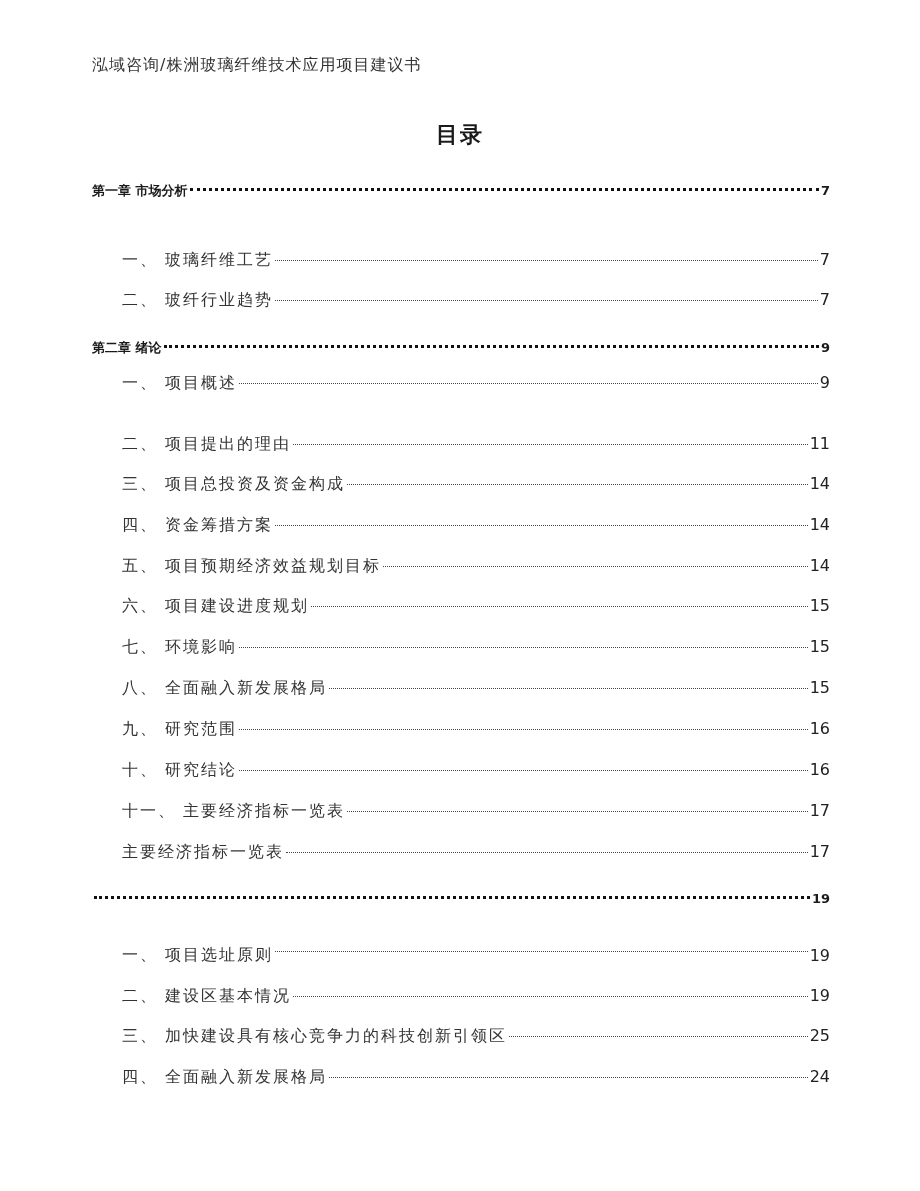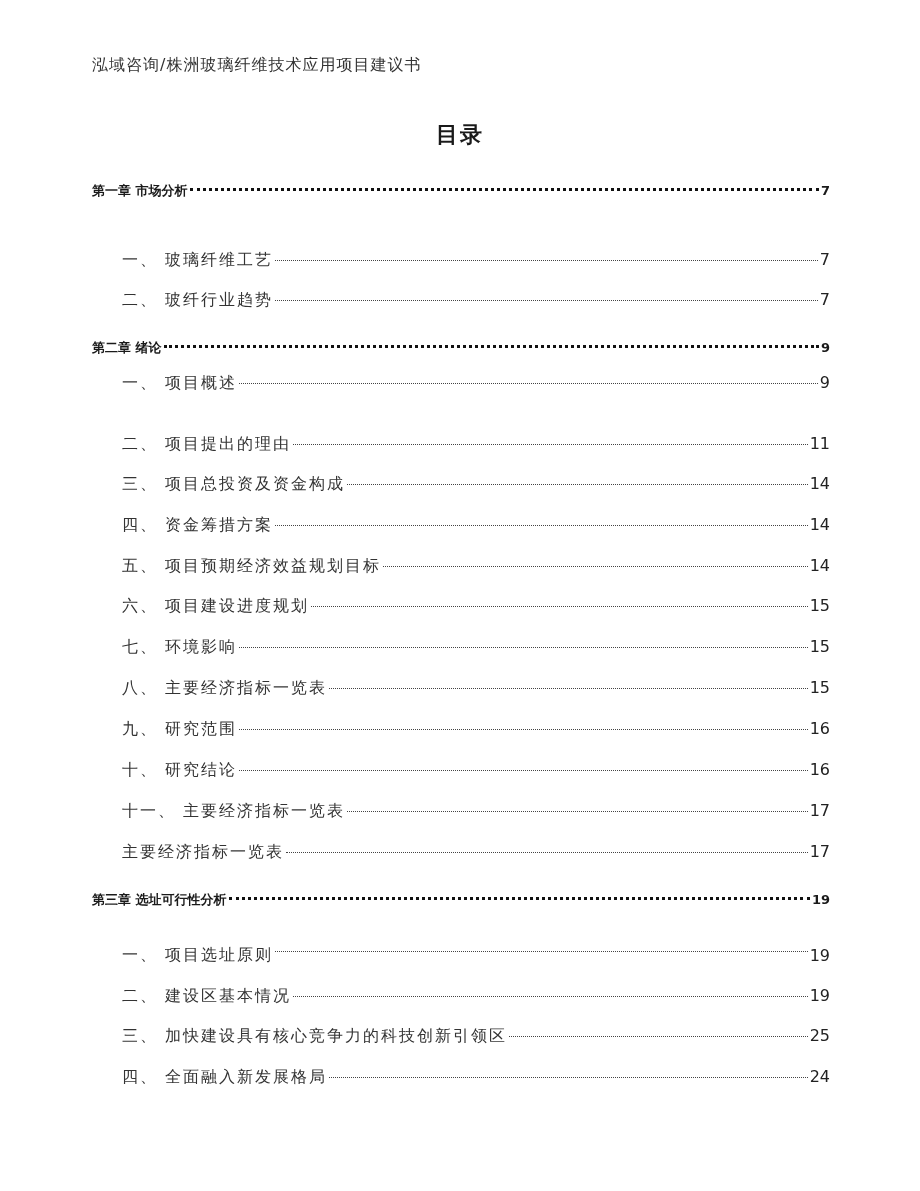--- a/index.html
+++ b/index.html
@@ -89,21 +89,21 @@
       <span class="label">六、 项目建设进度规划</span>
       <span class="leader"></span>
       <span class="page">15</span>
     </div>
     <div class="row section" style="top: 637px;">
       <span class="label">七、 环境影响</span>
       <span class="leader"></span>
       <span class="page">15</span>
     </div>
     <div class="row section" style="top: 678px;">
-      <span class="label">八、 主要经济指标一览表</span>
+      <span class="label">八、 全面融入新发展格局</span>
       <span class="leader"></span>
       <span class="page">15</span>
     </div>
     <div class="row section" style="top: 719px;">
       <span class="label">九、 研究范围</span>
       <span class="leader"></span>
       <span class="page">16</span>
     </div>
     <div class="row section" style="top: 760px; text-align: right;">
       <span class="label">十、 研究结论</span>
@@ -114,21 +114,20 @@
       <span class="label">十一、 主要经济指标一览表</span>
       <span class="leader"></span>
       <span class="page">17</span>
     </div>
     <div class="row section" style="top: 842px;">
       <span class="label">主要经济指标一览表</span>
       <span class="leader"></span>
       <span class="page">17</span>
     </div>
     <div class="row chapter" style="top: 891px;">
-      <span class="label">第三章 选址可行性分析</span>
       <span class="leader"></span>
       <span class="page">19</span>
     </div>
     <div class="row section" style="top: 945px; align-items: center;">
       <span class="label">一、 项目选址原则</span>
       <span class="leader"></span>
       <span class="page">19</span>
     </div>
     <div class="row section" style="top: 986px;">
       <span class="label">二、 建设区基本情况</span>

